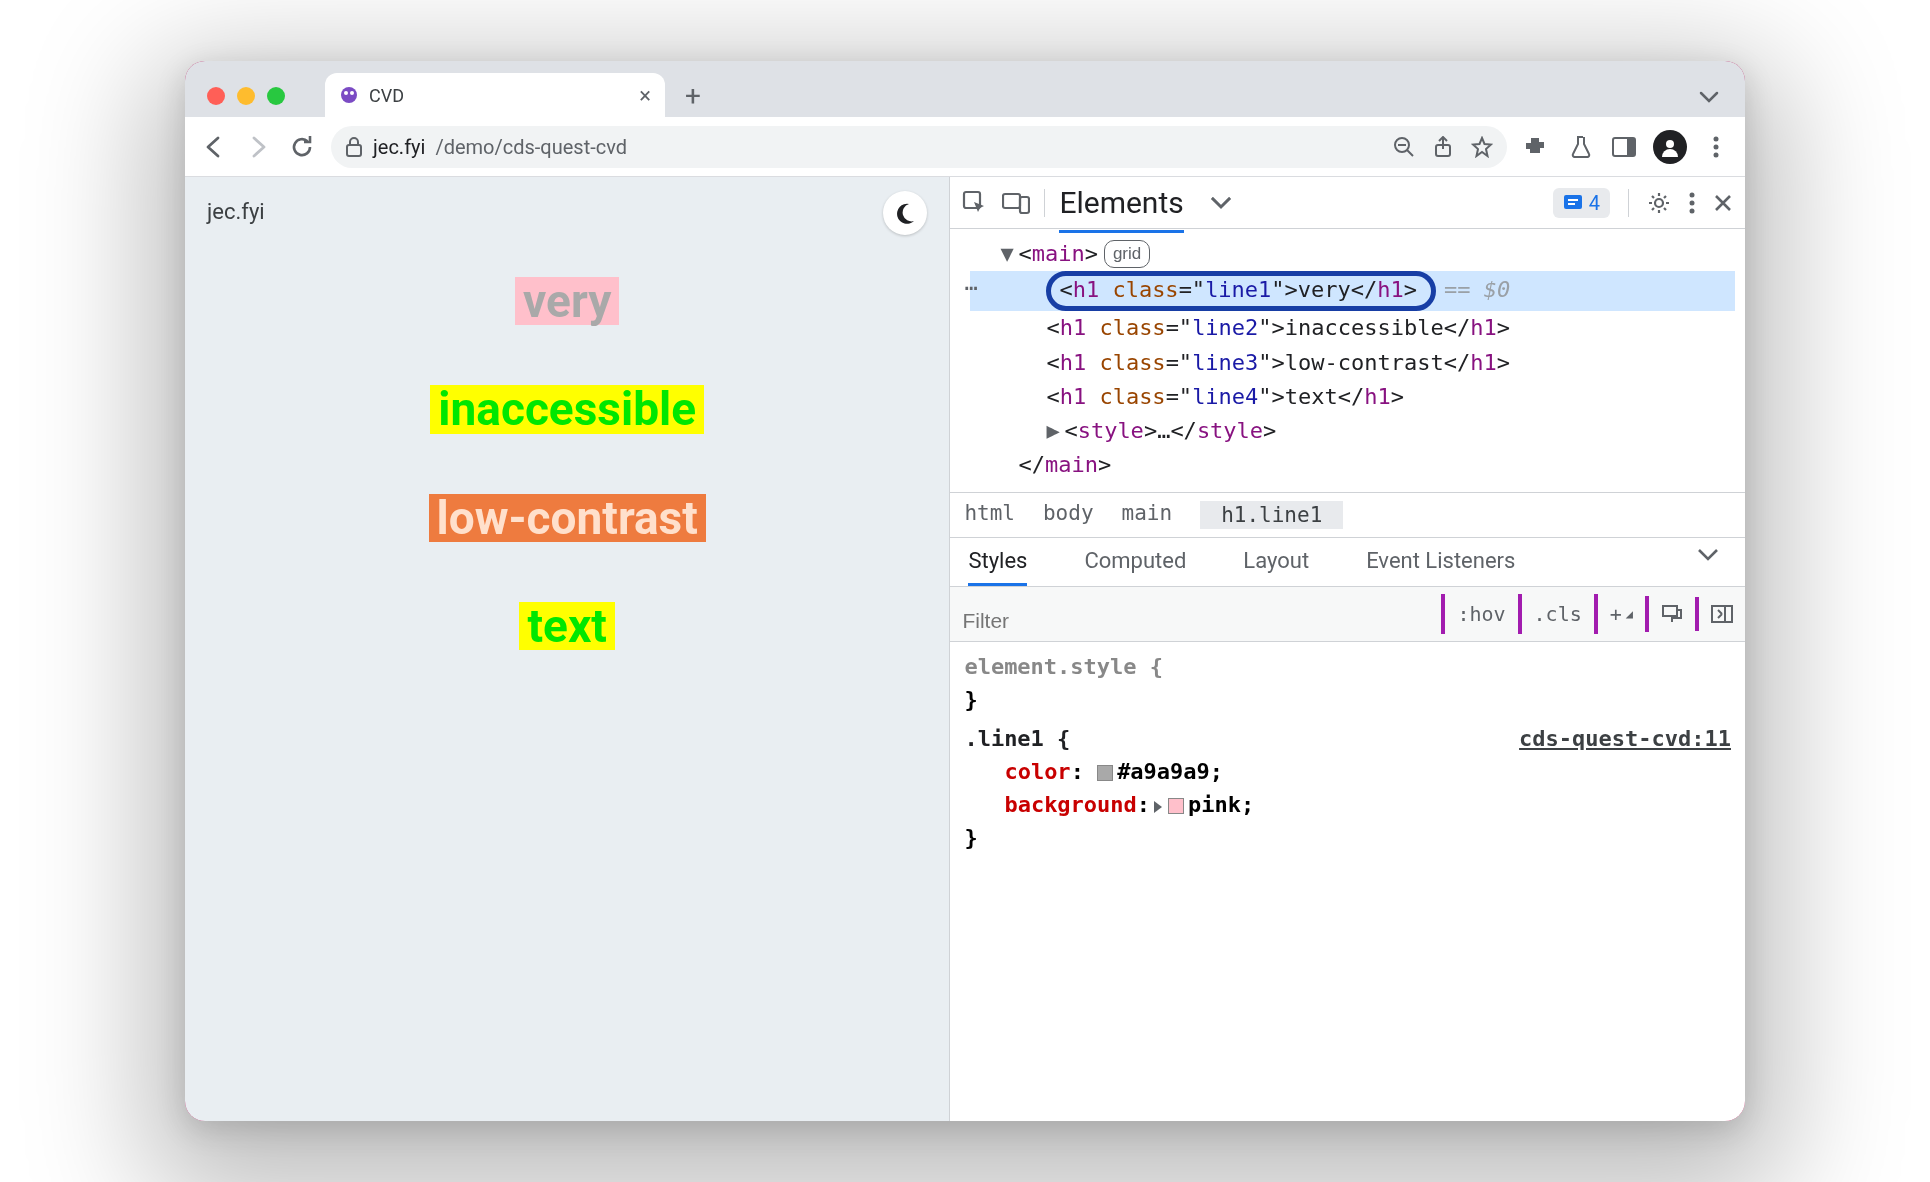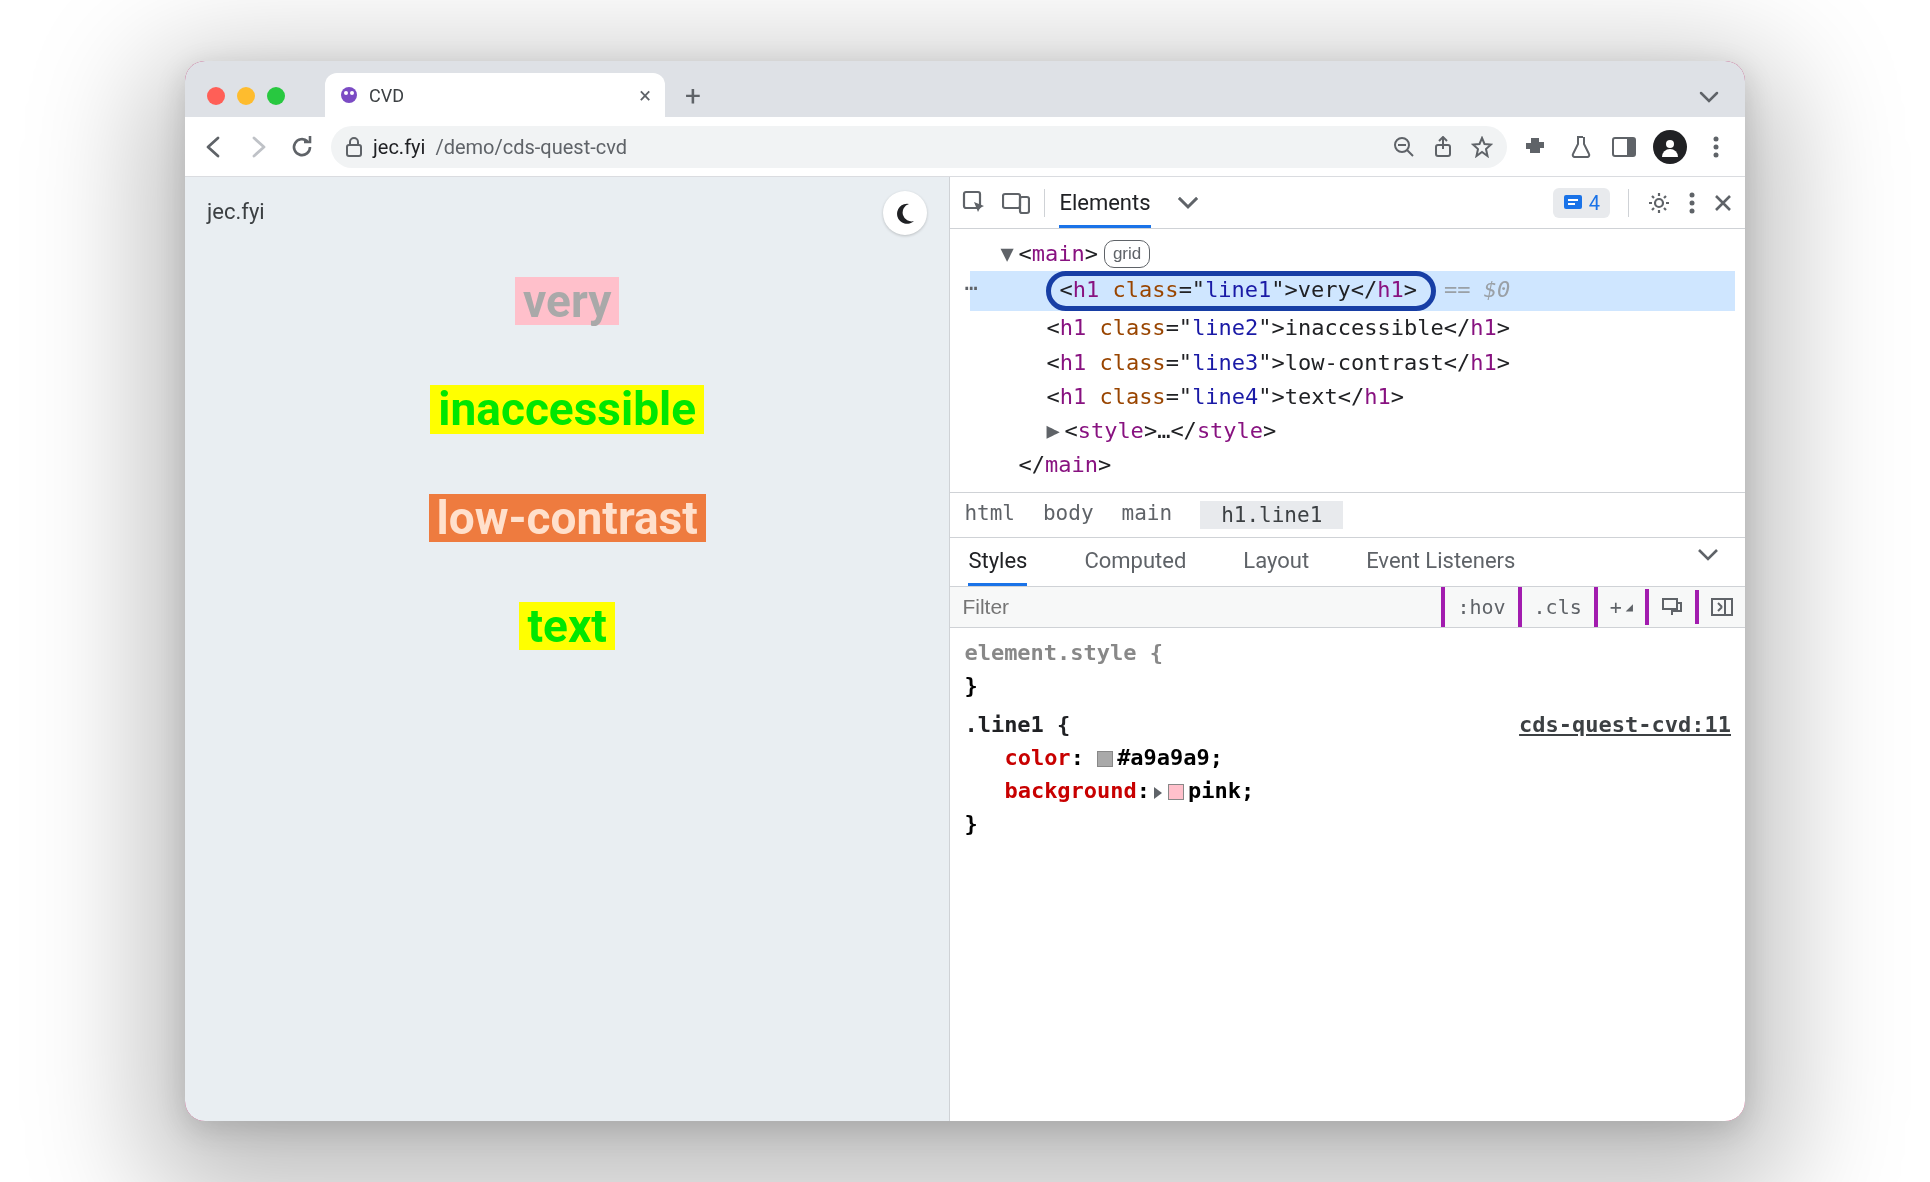--- a/index.html
+++ b/index.html
@@ -93,21 +93,21 @@
 .demo { margin-top:60px; display:flex; flex-direction:column; gap:60px; align-items:center;}
 .demo h1{font-size:46px; font-weight:700; padding:0 8px; line-height:1.05;}
 .line1{color:#a9a9a9; background:pink;}
 .line2{color:#00e700; background:yellow;}
 .line3{color:#ffe0cc; background:#ee7b3f;}
 .line4{color:#00e700; background:yellow;}
 
 .dt{flex:1; border-left:1px solid #cfd2d6; display:flex; flex-direction:column; min-width:0; background:#fff;}
 .dt-top{height:52px; border-bottom:1px solid #cfd2d6; display:flex; align-items:center; padding:0 12px; gap:14px;}
 .dt-ico{color:#5f6368; display:flex; align-items:center; justify-content:center;}
-.dt-tabs{display:flex; align-items:center; gap:26px; font-size:22px; color:#5f6368;}
+.dt-tabs{display:flex; align-items:center; gap:26px; font-size:30px; color:#5f6368;}
 .dt-tabs .active{color:#202124; border-bottom:3px solid #1a73e8; padding-bottom:10px; margin-bottom:-12px;}
 .dt-top-right{margin-left:auto; display:flex; align-items:center; gap:18px;}
 .issue-badge{display:flex;align-items:center;gap:6px;background:#e8eaed;border-radius:6px;padding:3px 10px;color:#1a73e8;font-size:20px;}
 .dt-sep{width:1px;height:28px;background:#cfd2d6;}
 
 .tree{padding:8px 10px 10px 20px; font-family: Menlo, Consolas, monospace; font-size:22px; line-height:1.55; color:#202124; overflow:hidden;}
 .tree .row{white-space:nowrap; padding-left:30px;}
 .tree .row.lvl2{padding-left:76px;}
 .tree .twist{display:inline-block;width:18px;color:#5f6368;}
 .tag-name{color:#881280;}
@@ -122,21 +122,21 @@
 .dots{position:absolute; left:-6px; color:#5f6368; letter-spacing:2px;}
 .grid-pill{display:inline-block;border:1.5px solid #5f6368;border-radius:10px;padding:0 8px;font-size:17px;color:#5f6368;margin-left:6px;vertical-align:2px;font-family:-apple-system,sans-serif;}
 
 .crumb{border-top:1px solid #cfd2d6; border-bottom:1px solid #cfd2d6; padding:8px 14px; font-family:Menlo,Consolas,monospace; font-size:21px; display:flex; gap:28px;}
 .crumb span{color:#5f6368;}
 .crumb .on{background:#e8eaed; color:#3c4043; padding:2px 21px;}
 
 .sp-tabs{display:flex; gap:57px; padding:10px 18px 0 18px; font-size:22px; color:#5f6368; border-bottom:1px solid #cfd2d6;}
 .sp-tabs .active{color:#202124; border-bottom:3px solid #1a73e8; padding-bottom:10px;}
 .sp-toolbar{display:flex; align-items:center; border-bottom:1px solid #cfd2d6; background:#f7f8f8;}
-.sp-filter{flex:1; padding:8px 12px; font-size:21px; color:#9aa0a6; font-family:-apple-system,sans-serif; border:none; background:transparent;}
+.sp-filter{flex:1; padding:8px 12px; font-size:21px; color:#9aa0a6; font-family:-apple-system,sans-serif; border:none; background:transparent;margin-top:14px;}
 .sp-tool{padding:8px 12px; border-left:4px solid #a21caf; font-family:Menlo,Consolas,monospace; font-size:20px; color:#5f6368; display:flex; align-items:center; gap:4px;}
 .sp-body{padding:8px 14px; font-family:Menlo,Consolas,monospace; font-size:22px; line-height:1.5;font-weight:bold;}
 .rule-src{float:right; text-decoration:underline; color:#3c4043;}
 .swatch{display:inline-block;width:16px;height:16px;border:1px solid #888;vertical-align:-2px;margin-right:4px;}
 .tri{display:inline-block;width:0;height:0;border-left:6px solid transparent;border-right:6px solid transparent;border-top:8px solid #5f6368;transform:rotate(-90deg);margin:0 4px 0 2px;vertical-align:1px;}
 .prop-name{color:#c80000;}
 .selector{color:#202124;}
 svg{display:block;}
 </style>
 </head>

